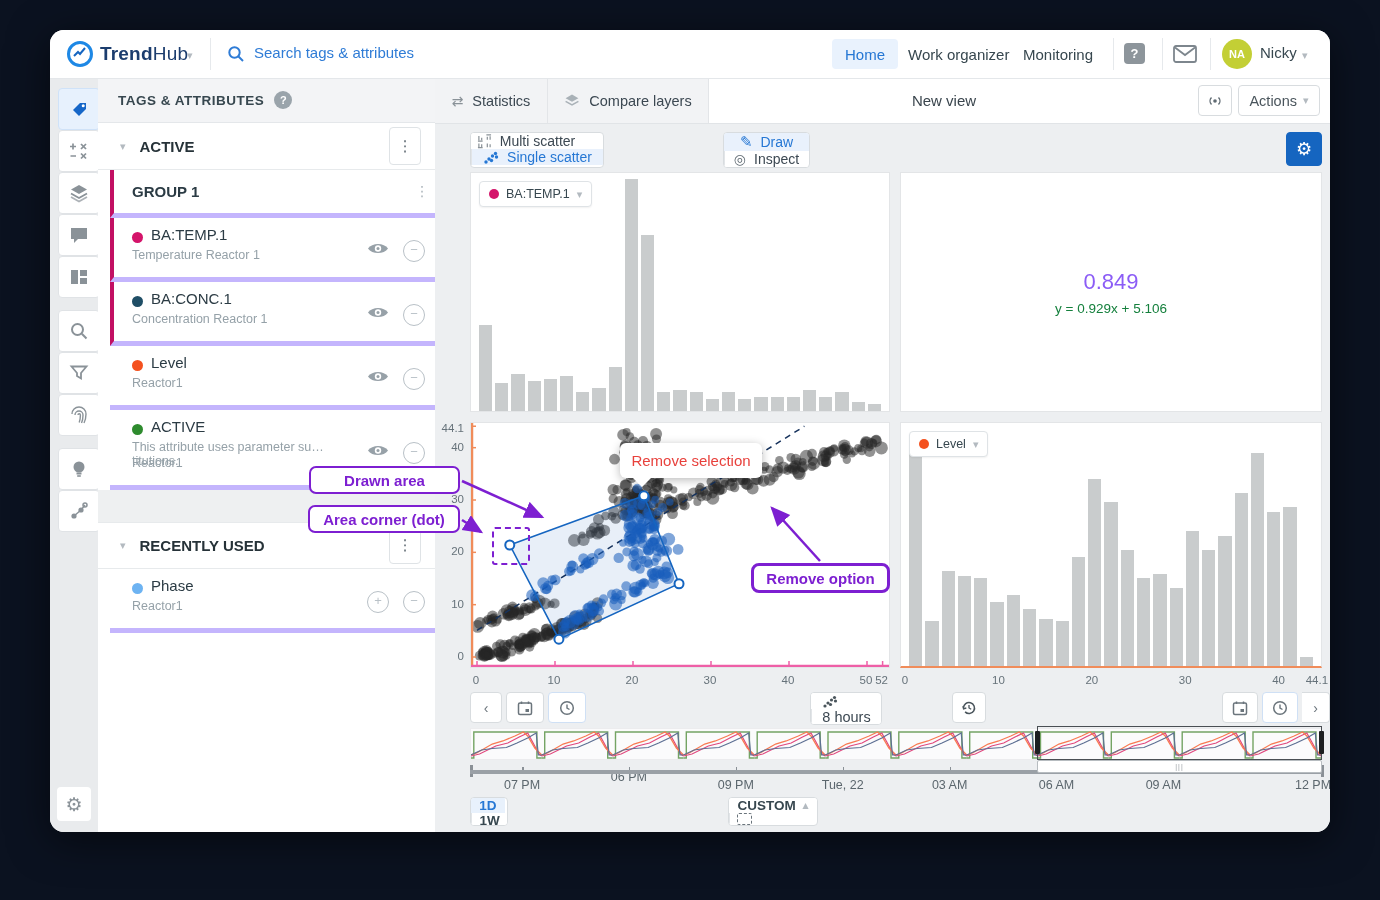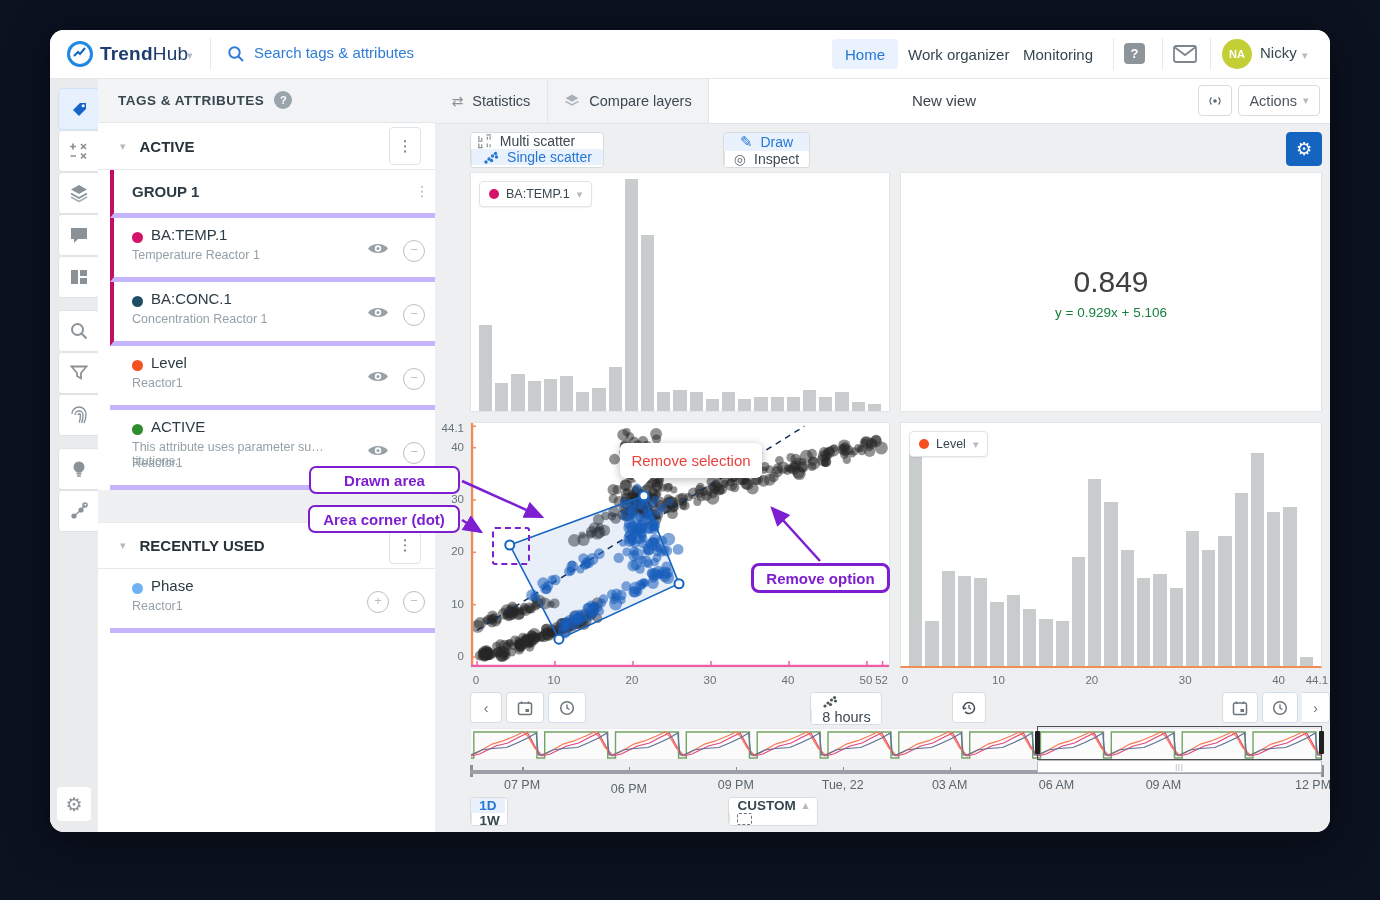--- a/index.html
+++ b/index.html
@@ -359,21 +359,21 @@
         <div class="hbar" style="height: 6%; background: rgb(201, 204, 205);"></div>
         <div class="hbar" style="height: 9%; background: rgb(201, 204, 205);"></div>
         <div class="hbar" style="height: 6%; background: rgb(201, 204, 205);"></div>
         <div class="hbar" style="height: 8%; background: rgb(201, 204, 205);"></div>
         <div class="hbar" style="height: 4%; background: rgb(201, 204, 205);"></div>
         <div class="hbar" style="height: 3%; background: rgb(201, 204, 205);"></div>
       </div>
   </div>
 
   <div class="card" style="left:850px;top:142px;width:422px;height:240px;display:flex;flex-direction:column;align-items:center;justify-content:center;gap:6px">
-    <div style="font-size:30px;color:#404040">0.849</div>
+    <div style="font-size:22px;color:#8b5cf6">0.849</div>
     <div style="font-size:13.5px;color:#15803d">y = 0.929x + 5.106</div>
   </div>
 
   <div class="card" style="left:420px;top:392px;width:420px;height:246px">
     <div id="scatter-svg" style="position:absolute;inset:0"><svg width="418" height="244">
           <circle cx="12.0" cy="230.2" r="4.1" fill="rgba(38,38,38,0.5)"></circle>
           <circle cx="17.7" cy="232.7" r="4.6" fill="rgba(38,38,38,0.5)"></circle>
           <circle cx="10.5" cy="232.7" r="3.9" fill="rgba(38,38,38,0.5)"></circle>
           <circle cx="10.7" cy="228.5" r="3.6" fill="rgba(38,38,38,0.5)"></circle>
           <circle cx="19.2" cy="231.4" r="5.3" fill="rgba(38,38,38,0.5)"></circle>
@@ -1156,21 +1156,21 @@
     <div class="abs" style="right:-3px;top:4px;width:5px;height:23px;background:#1d1f21;border-radius:1px"></div>
   </div>
   <div class="abs" style="left:987px;top:730px;width:285px;height:13px;background:#fff;border:1px solid #b7bcc0;border-radius:2px;display:flex;align-items:center;justify-content:center;z-index:6">
     <span style="font-size:7px;color:#9aa0a5;letter-spacing:1px">|||</span>
   </div>
   <div class="abs" style="left:420px;top:740px;width:852px;height:3.5px;background:#9aa0a6;z-index:4"></div>
   <div id="timeline-labels" class="abs" style="left:420px;top:734px;width:852px;height:30px">
       <div style="position: absolute; width: 1.5px; height: 7px; background: rgb(138, 144, 150); top: 3px; left: 52px;"></div>
       <span class="tl-label" style="left: 52px; top: 14px;">07 PM</span>
       <div style="position: absolute; width: 1.5px; height: 7px; background: rgb(138, 144, 150); top: 3px; left: 158.9px;"></div>
-      <span class="tl-label" style="left: 158.9px; top: 18px;">06 PM</span>
+      <span class="tl-label" style="left: 158.9px; top: 6px;">06 PM</span>
       <div style="position: absolute; width: 1.5px; height: 7px; background: rgb(138, 144, 150); top: 3px; left: 265.8px;"></div>
       <span class="tl-label" style="left: 265.8px; top: 14px;">09 PM</span>
       <div style="position: absolute; width: 1.5px; height: 7px; background: rgb(138, 144, 150); top: 3px; left: 372.7px;"></div>
       <span class="tl-label" style="left: 372.7px; top: 14px;">Tue, 22</span>
       <div style="position: absolute; width: 1.5px; height: 7px; background: rgb(138, 144, 150); top: 3px; left: 479.6px;"></div>
       <span class="tl-label" style="left: 479.6px; top: 14px;">03 AM</span>
       <div style="position: absolute; width: 1.5px; height: 7px; background: rgb(138, 144, 150); top: 3px; left: 586.5px;"></div>
       <span class="tl-label" style="left: 586.5px; top: 14px;">06 AM</span>
       <div style="position: absolute; width: 1.5px; height: 7px; background: rgb(138, 144, 150); top: 3px; left: 693.4px;"></div>
       <span class="tl-label" style="left: 693.4px; top: 14px;">09 AM</span>

